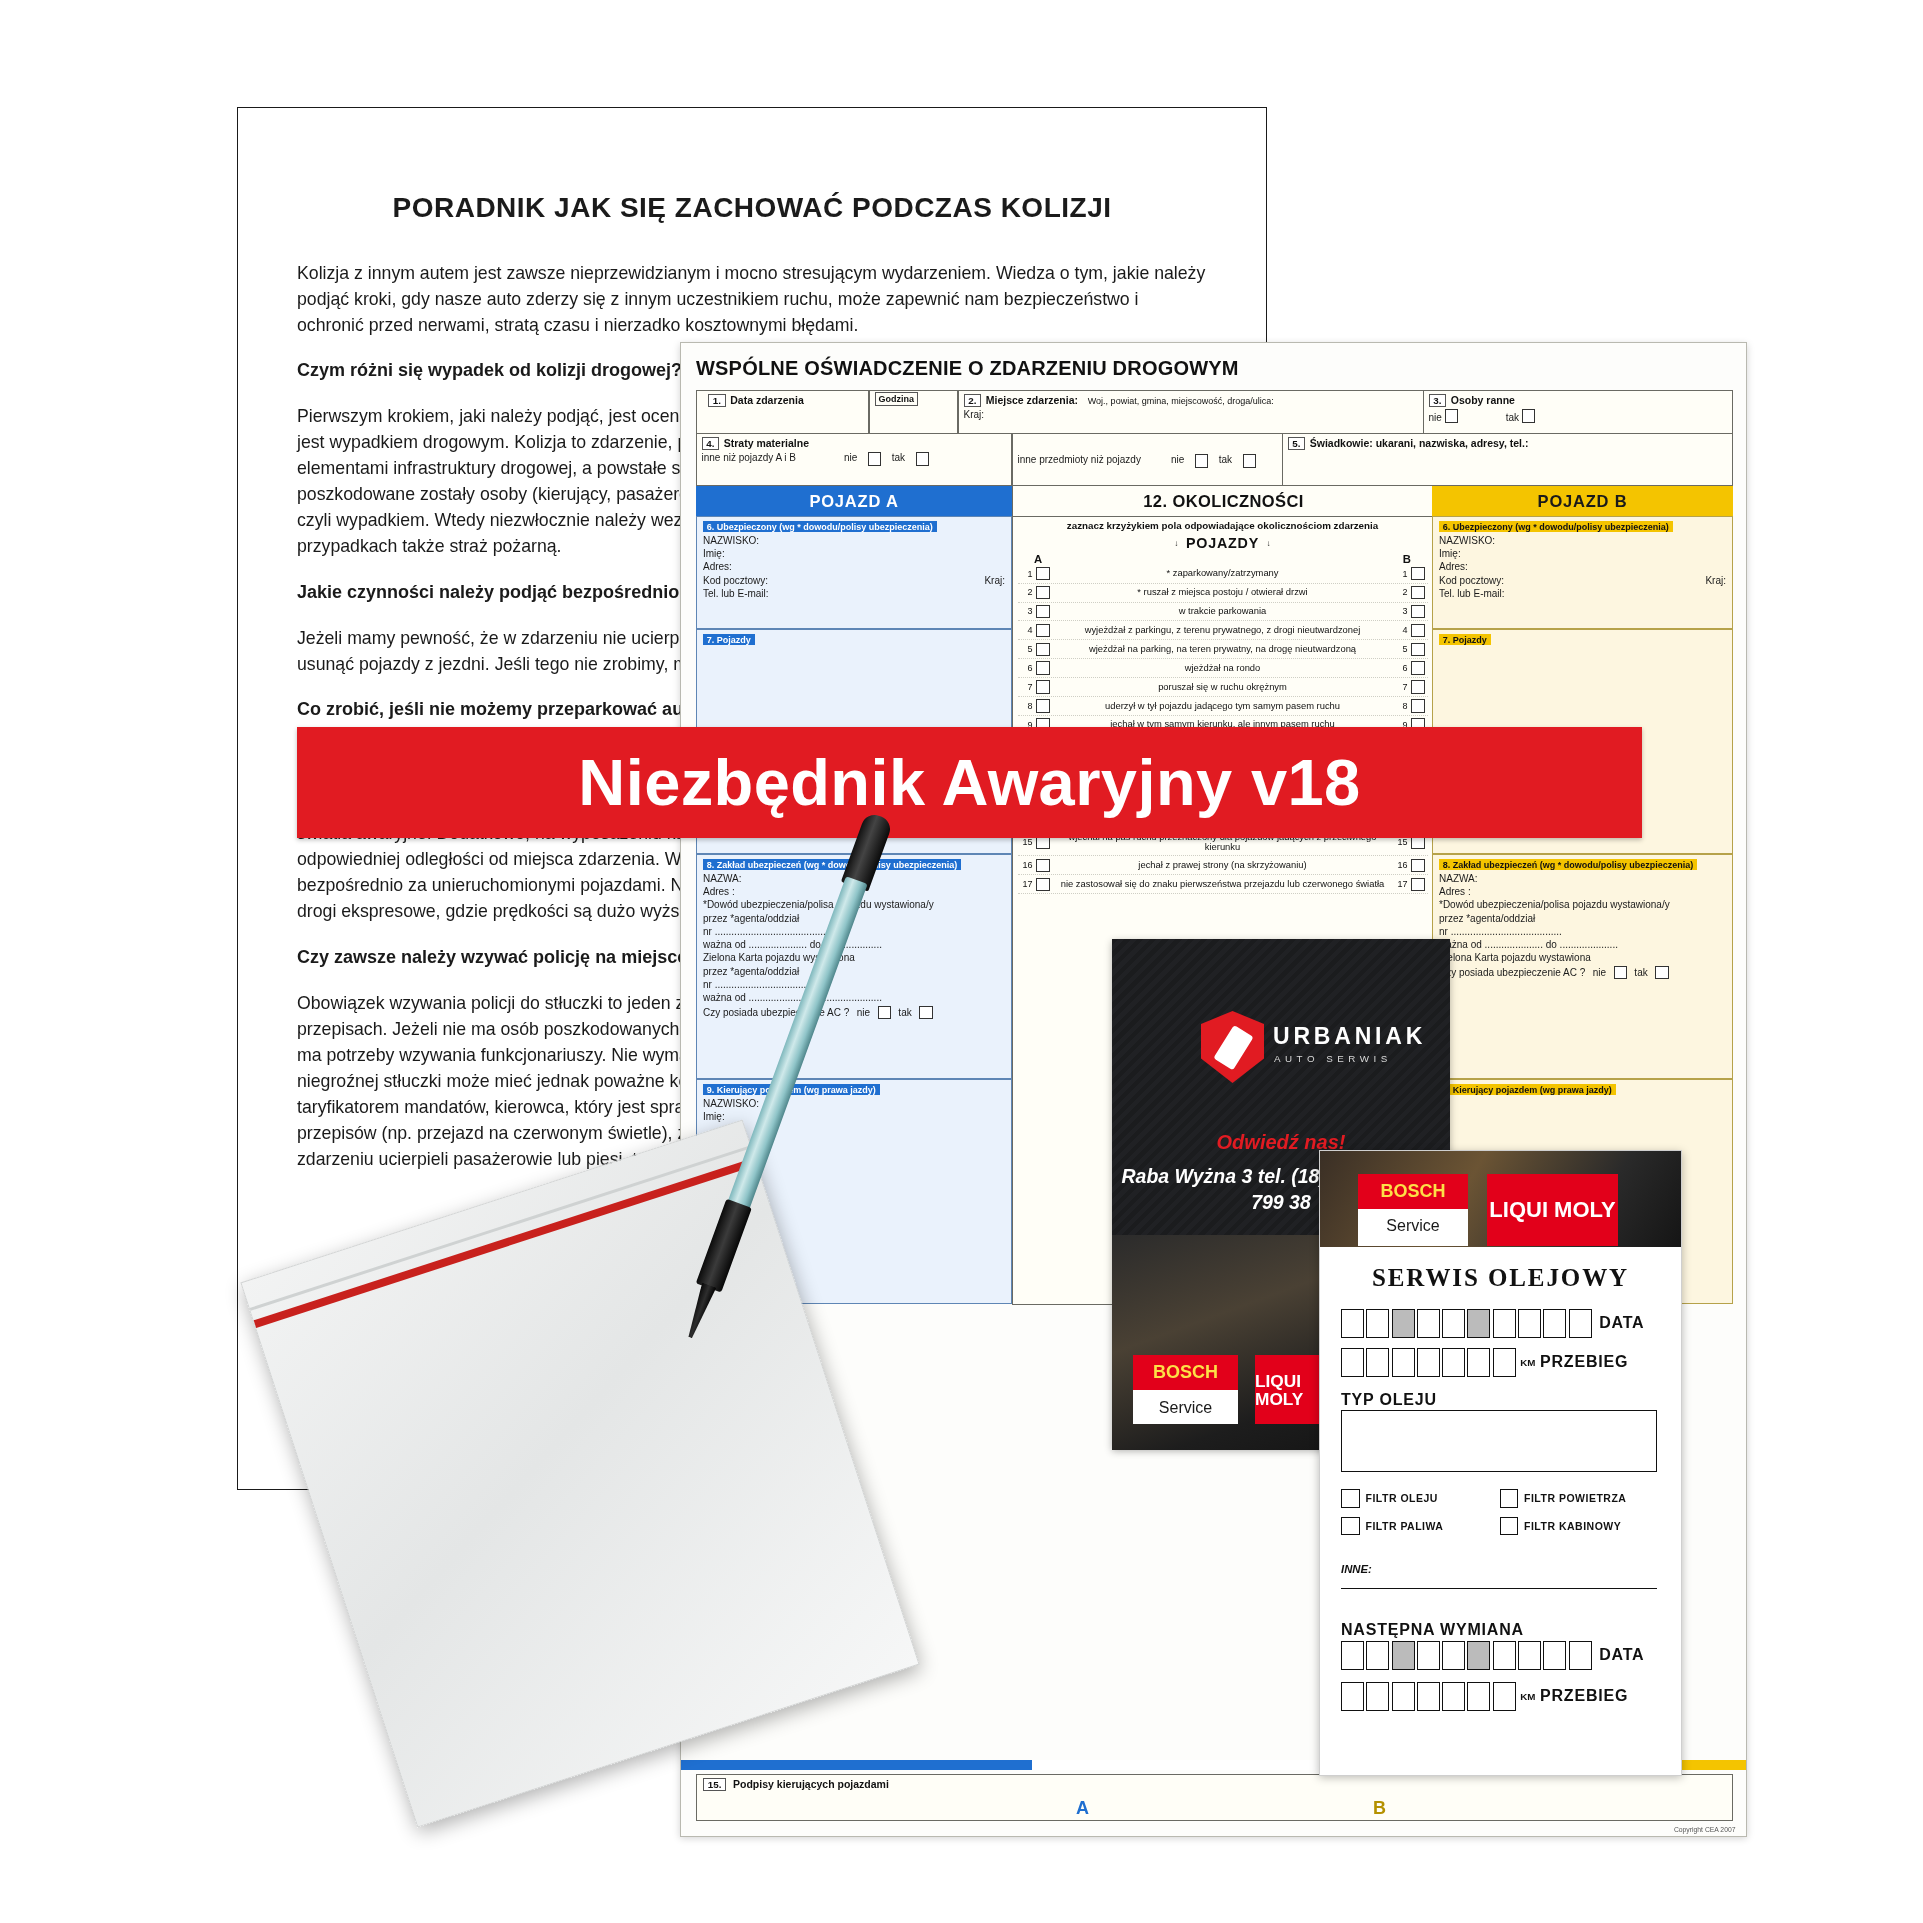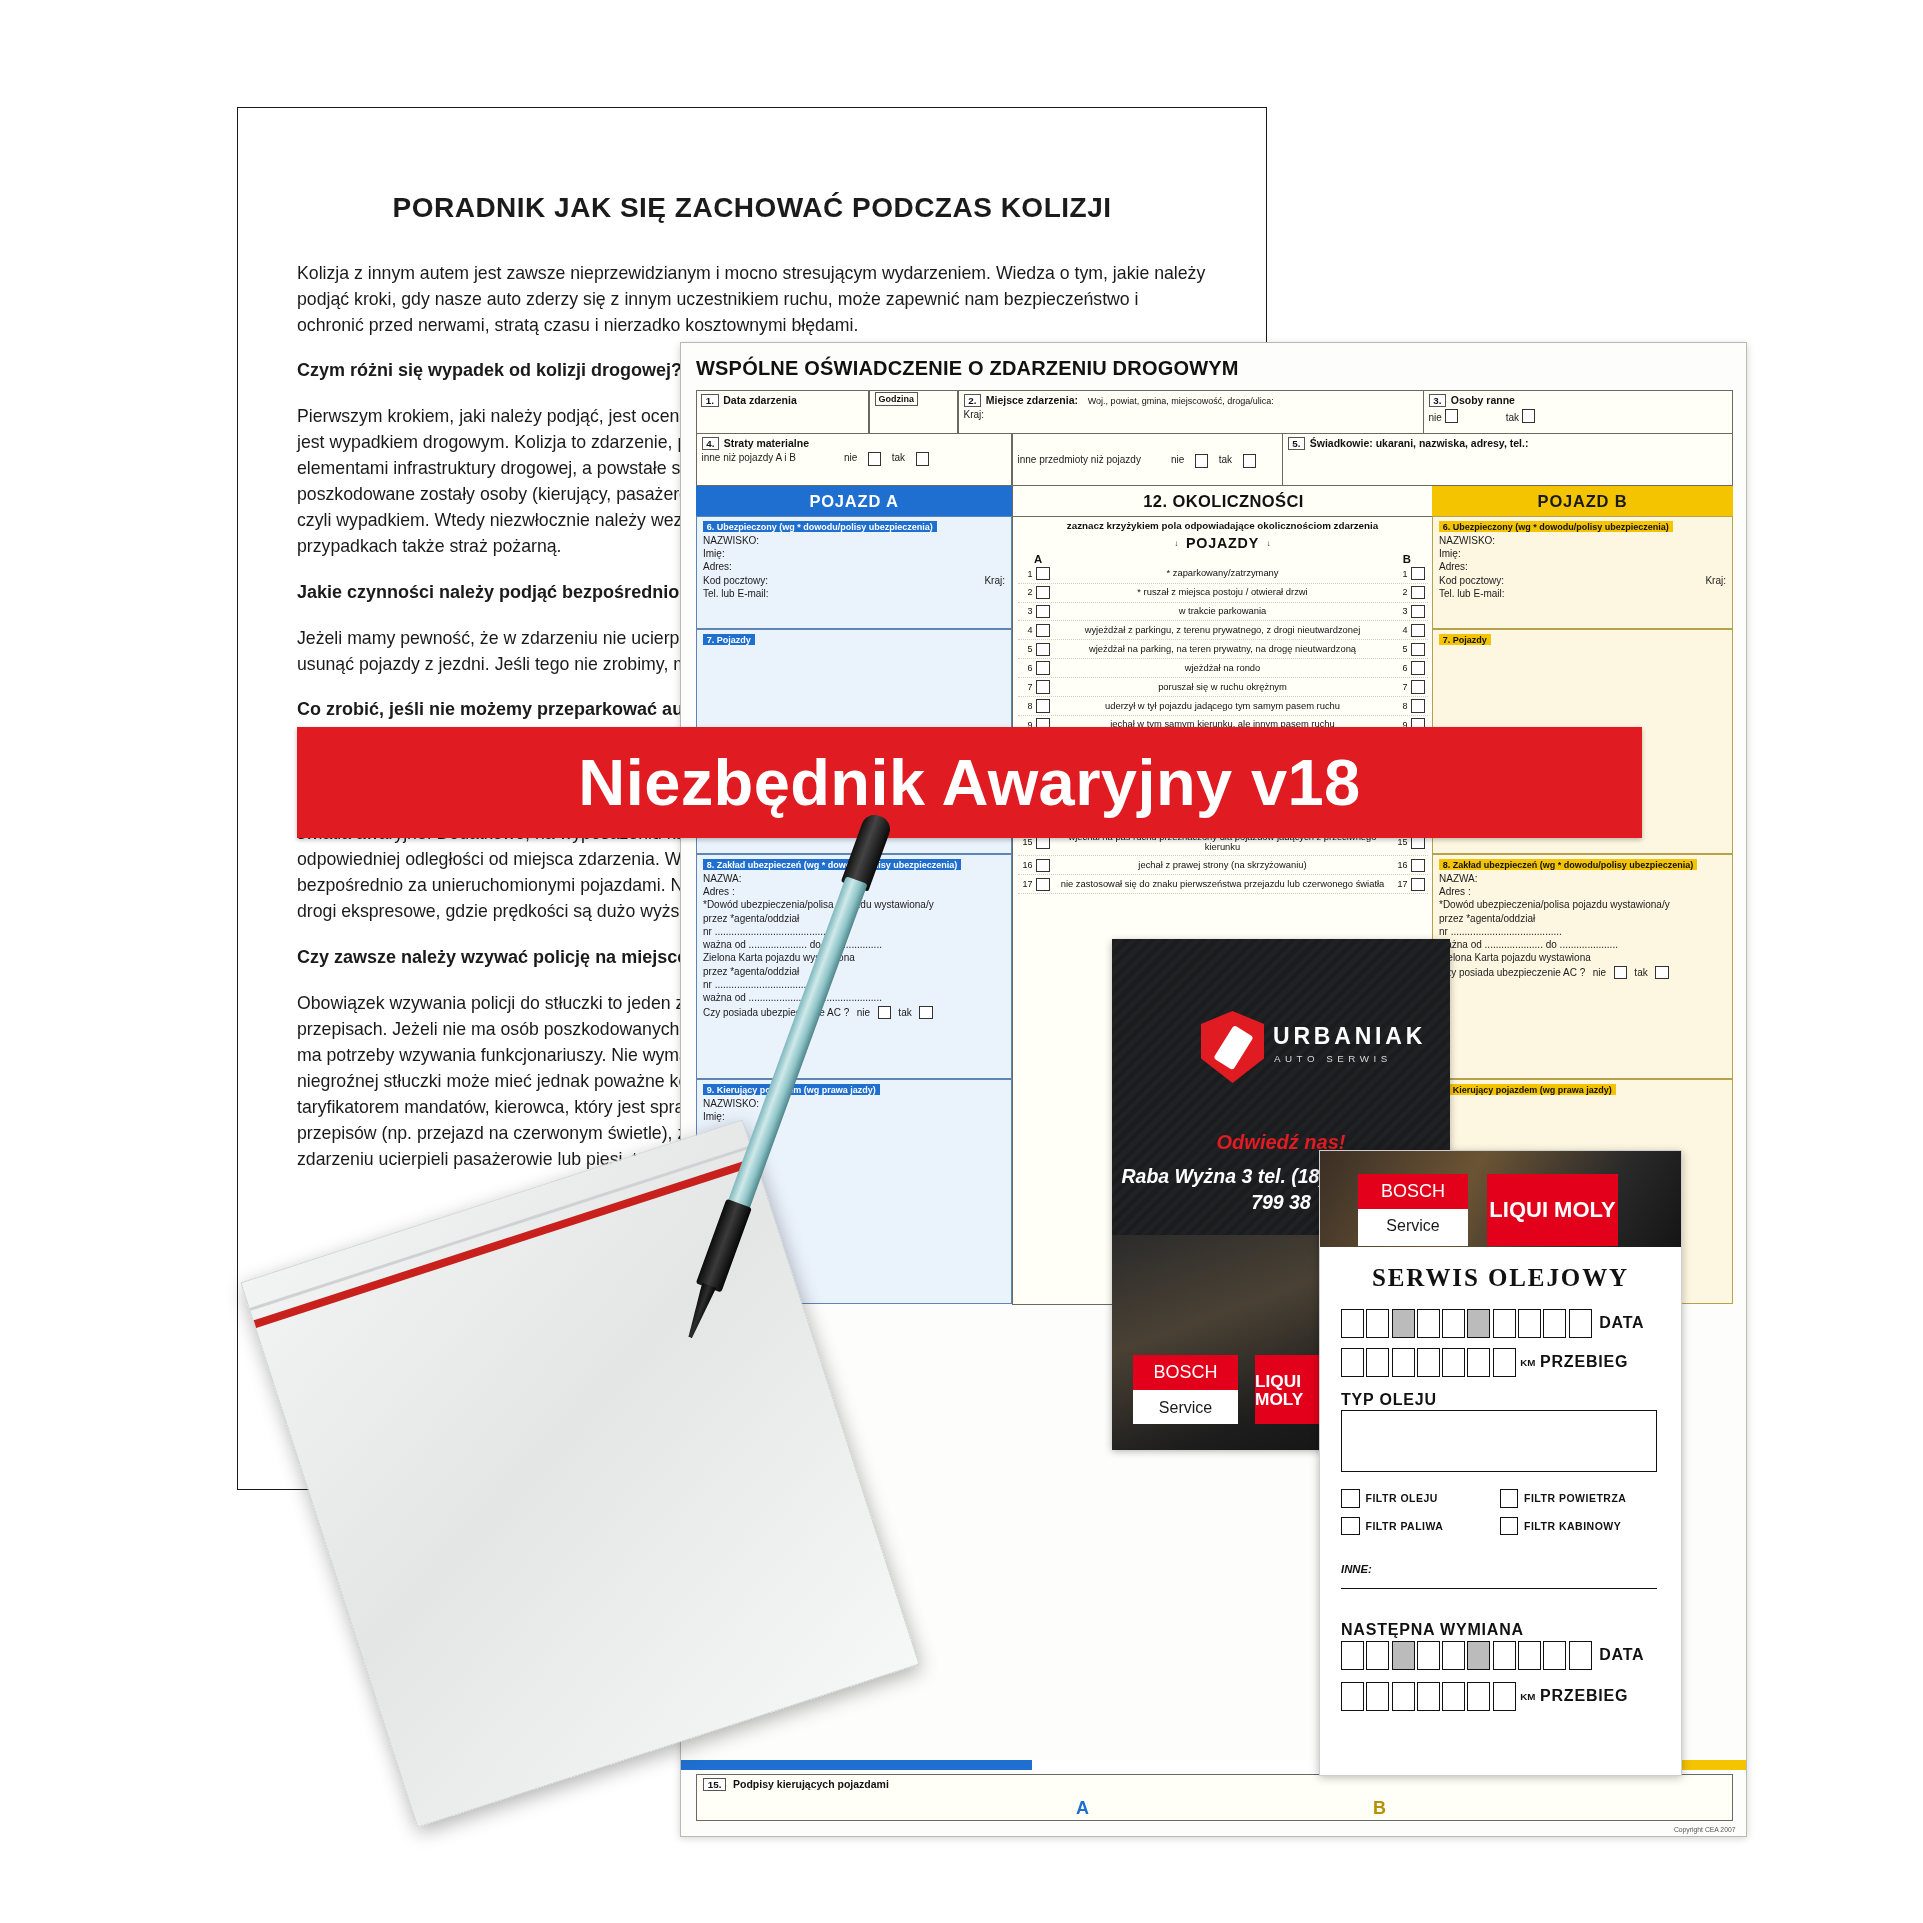--- a/index.html
+++ b/index.html
@@ -81,21 +81,21 @@
   .urb-name{position:absolute;left:161px;top:84px;color:#fff;font-size:23px;
      font-weight:700;letter-spacing:3.8px;}
   .urb-sub{position:absolute;left:162px;top:114px;color:#d9d9d9;font-size:9.8px;
      letter-spacing:4.5px;}
   .urb-visit{position:absolute;left:0;right:0;top:192px;text-align:center;
      color:#e11b22;font-size:20px;font-weight:700;font-style:italic;}
   .urb-addr{position:absolute;left:0;right:0;top:225px;text-align:center;color:#fff;
      font-size:19.5px;font-weight:700;font-style:italic;line-height:1.32;}
   .bosch-badge{position:absolute;left:21px;bottom:25.6px;width:105px;height:69px;background:#fff;}
   .bosch-red{position:absolute;left:0;top:0;width:100%;height:35px;background:#e2001a;
-     color:#ffffff;font-size:18px;font-weight:400;display:flex;align-items:center;justify-content:center;}
+     color:#fde047;font-size:18px;font-weight:700;display:flex;align-items:center;justify-content:center;}
   .bosch-w{position:absolute;left:0;top:35px;width:100%;height:35px;color:#1a1a1a;font-size:16px;
      display:flex;align-items:center;justify-content:center;}
   .liqui-badge{position:absolute;left:143px;bottom:25.6px;width:98px;height:69px;background:#e2001a;
      color:#fff;font-weight:700;font-size:17.3px;display:flex;flex-direction:column;
      align-items:center;justify-content:center;line-height:1.05;}
 
   
   .oilcard{
     position:absolute;left:1319px;top:1150px;width:361px;height:624px;
     background:#fff;border:0.8px solid #cfcfcf;box-shadow:0 2.3px 9px rgba(0,0,0,.28);
@@ -153,21 +153,21 @@
     <h3>Co zrobić, jeśli nie możemy przeparkować aut?</h3>
     <p>Znalezienie bezpiecznego miejsca z dala od ruchu drogowego nie zawsze jest możliwe. Jeśli kolizja jest na tyle poważna, że nasze auto nie nadaje się do dalszej jazdy i nie możemy go usunąć, niezbędne jest ostrzeżenie innych uczestników ruchu o niebezpieczeństwie i miejscu zdarzenia. Aby to zrobić, przede wszystkim należy włączyć światła awaryjne. Dodatkowo, na wyposażeniu każdego pojazdu znajduje się trójkąt, który należy ustawić w odpowiedniej odległości od miejsca zdarzenia. W terenie zabudowanym trójkąt ostrzegawczy stawiamy bezpośrednio za unieruchomionymi pojazdami. Na drogach poza terenem zabudowanym jest to 30-50 metrów, a drogi ekspresowe, gdzie prędkości są dużo wyższe, wymagają ustawienia trójkąta w odległości 100 metrów.</p>
     <h3>Czy zawsze należy wzywać policję na miejsce kolizji?</h3>
     <p>Obowiązek wzywania policji do stłuczki to jeden z największych mitów drogowych. Nie ma on potwierdzenia w przepisach. Jeżeli nie ma osób poszkodowanych, a uczestnicy zdarzenia są zgodne co do przebiegu wydarzeń, nie ma potrzeby wzywania funkcjonariuszy. Nie wymaga tego polskie prawo ani ubezpieczyciele. Wezwanie policji do niegroźnej stłuczki może mieć jednak poważne konsekwencje dla sprawcy zdarzenia. Zgodnie z nowym taryfikatorem mandatów, kierowca, który jest sprawcą stłuczki za przewinienie, które stanowi poważne naruszenie przepisów (np. przejazd na czerwonym świetle), zostanie ukarany mandatem w wysokości 1500 złotych. Jeżeli w zdarzeniu ucierpieli pasażerowie lub piesi, to minimalna kwota mandatu wyniesie 1500 złotych.</p>
   </div>
 </div>
 
 <div class="form-sheet">
   <div class="form-head">WSPÓLNE OŚWIADCZENIE O ZDARZENIU DROGOWYM</div>
 
-  <div class="cell" style="left:15px;top:47px;width:173px;height:44px;padding:3px 4px;">
+  <div class="cell" style="left:15px;top:47px;width:173px;height:44px;padding:3px 11px;">
     <span class="num">1.</span><span class="lbl">Data zdarzenia</span>
   </div>
   <div class="cell" style="left:188px;top:47px;width:89px;height:44px;padding:3px 4.5px;">
     <span class="lbl-sm" style="border:0.8px solid #555;padding:0.8px 3px;font-weight:700;">Godzina</span>
   </div>
   <div class="cell" style="left:277px;top:47px;width:466px;height:44px;padding:3px 4.5px;">
     <span class="num">2.</span><span class="lbl">Miejsce zdarzenia:</span>
     <span class="lbl-sm" style="margin-left:7.5px">Woj., powiat, gmina, miejscowość, droga/ulica:</span>
     <div class="fline">Kraj:</div>
   </div>

